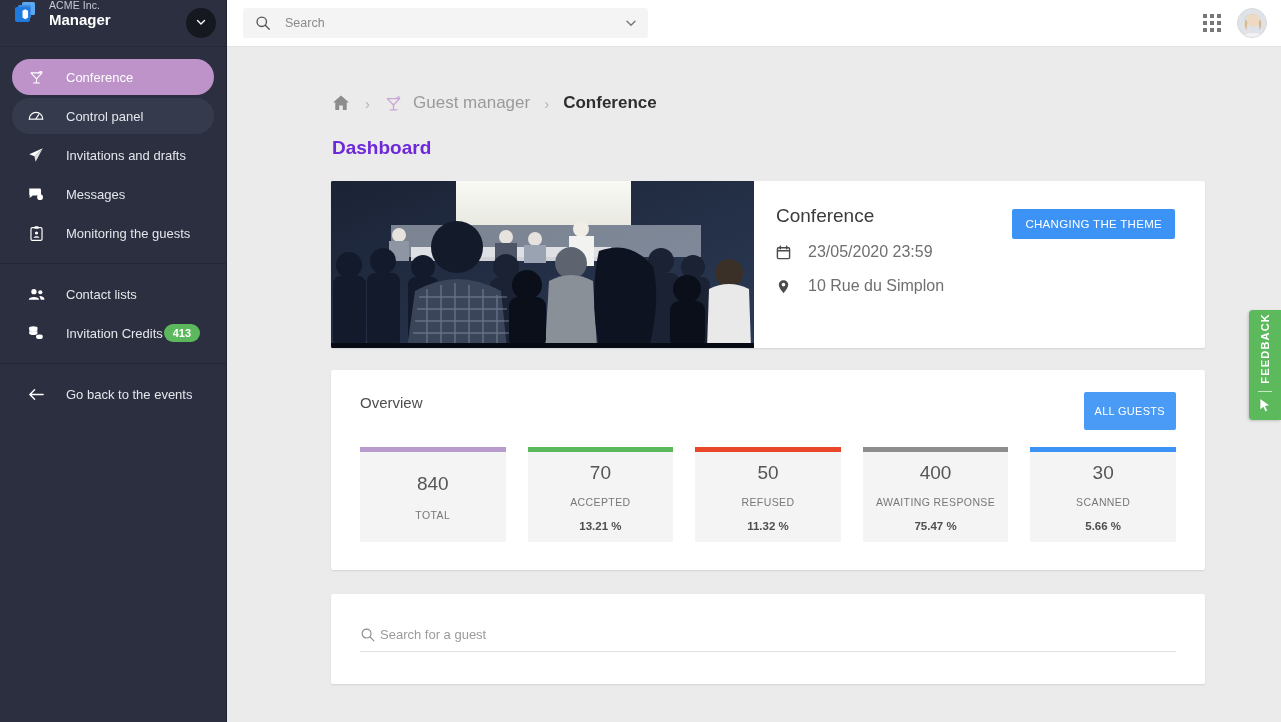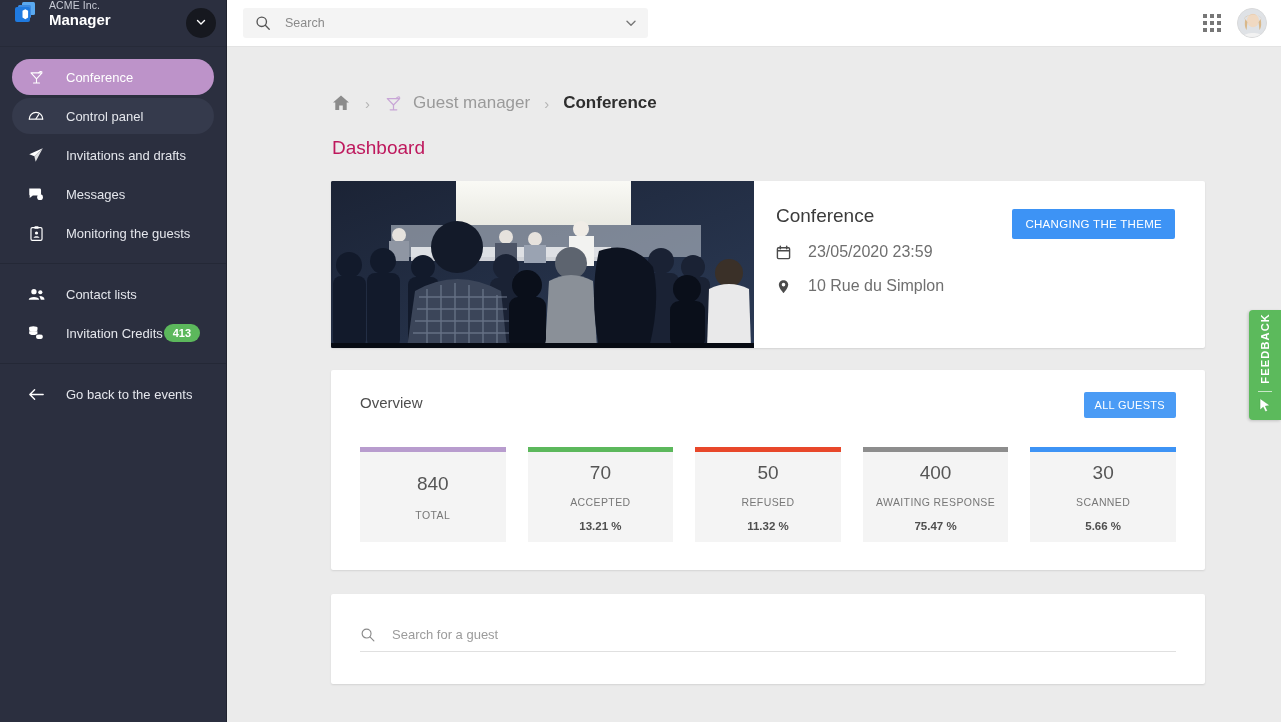--- a/index.html
+++ b/index.html
@@ -109,21 +109,21 @@
   .breadcrumb {
     display: flex; align-items: center;
     height: 56px; margin-top: 28px;
     font-size: 17px; color: #9a9a9a;
   }
   .bc-sep { margin: 0 14px; color: #b4b4b4; font-size: 15px; display: flex; align-items: center;}
   .bc-item { display: flex; align-items: flex-end; cursor: pointer; }
   .bc-icon { margin-right: 10px; display: flex; align-items: center; }
   .bc-current { color: #2e2e2e; font-weight: bold; font-size: 17px; cursor: default; }
 
-  .page-title { font-size: 19px; color: #be185d; margin: 6px 0 22px 1px; font-weight: normal; }
+  .page-title { font-size: 19px; color: #6d28d9; margin: 6px 0 22px 1px; font-weight: bold; }
 
   .card { background: #fff; border-radius: 2px; box-shadow: 0 1px 2px rgba(0,0,0,.10); }
 
   .event-card { display: flex; height: 167px; overflow: hidden; }
   .event-photo { width: 423px; flex: 0 0 423px; position: relative; overflow: hidden; background: #1c2233; }
   .event-info { flex: 1; padding: 24px 30px 0 22px; position: relative; }
   .event-name { font-size: 19px; color: #3b3b3b; font-weight: normal; }
   .btn-primary {
     position: absolute; right: 30px; top: 28px;
     background: #3d93f5; color: #fff;
@@ -136,42 +136,42 @@
   .meta-row .m-icon { width: 22px; flex: 0 0 22px; display: flex; align-items: center; justify-content: flex-start; color: #4b4b4b; }
   .meta-row .m-text { margin-left: 10px; }
 
   .overview-card { margin-top: 22px; padding: 24px 29px 28px 29px; position: relative; }
   .overview-title { font-size: 15px; color: #4e4e4e; }
   .btn-light-blue {
     position: absolute; right: 29px; top: 22px;
     background: #4a9bf5; color: #fff; border: none; border-radius: 2px;
     font-family: "Liberation Sans", sans-serif;
     font-size: 11px; letter-spacing: .3px;
-    padding: 7px 11px; cursor: pointer;
+    padding: 13px 11px; cursor: pointer;
   }
   .stats { display: flex; gap: 22px; margin-top: 36px; }
   .stat {
     flex: 1; background: #f4f4f4;
     border-top: 5px solid #ccc;
     height: 95px;
     display: flex; flex-direction: column; align-items: center; justify-content: flex-start;
     padding-top: 10px;
     cursor: pointer;
   }
   .stat.centered { justify-content: center; padding-top: 0; }
   .stat-value { font-size: 19px; color: #555; font-weight: normal; }
   .stat-label { font-size: 10.5px; color: #777; letter-spacing: .4px; margin-top: 12px; }
   .stat.centered .stat-label { margin-top: 14px; }
   .stat-pct { font-size: 11.5px; color: #4f4f4f; font-weight: bold; margin-top: 12px; }
 
   .guest-card { margin-top: 24px; height: 90px; padding: 0 29px; display: flex; align-items: center; }
   .guest-search { display: flex; align-items: center; width: 100%; border-bottom: 1px solid #e0e0e0; padding-bottom: 8px; }
   .guest-search .g-icon { color: #8a8a8a; display: flex; align-items: center; }
   .guest-search input {
-    flex: 1; border: none; outline: none; background: transparent; margin-left: 16px;
+    flex: 1; border: none; outline: none; background: transparent; margin-left: 4px;
     font-family: "Liberation Sans", sans-serif; font-size: 13px; color: #0f766e;
   }
   .guest-search input::placeholder { color: #9b9b9b; }
 
   
   .feedback-tab {
     position: absolute; right: 0; top: 310px;
     width: 32px; height: 110px;
     background: #5cba5c; border-radius: 4px 0 0 4px;
     display: flex; flex-direction: column; align-items: center; justify-content: center;

